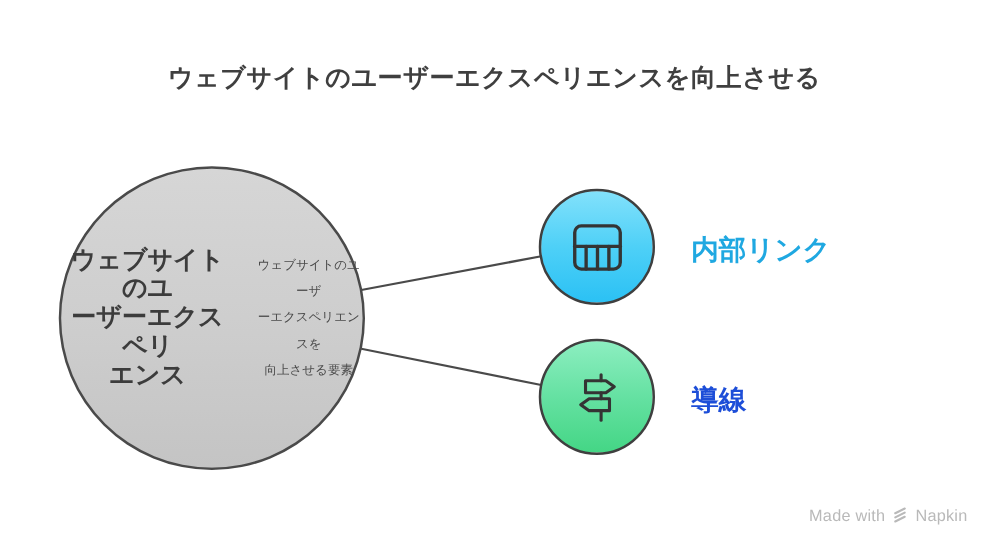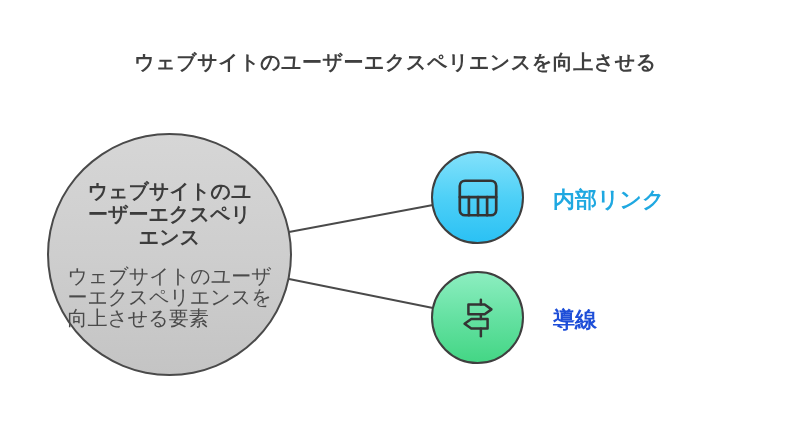--- a/index.html
+++ b/index.html
@@ -10,29 +10,29 @@
   .title{
     position:absolute;top:49px;left:0;width:100%;margin:0;
     text-align:center;font-size:20px;font-weight:700;color:#3f3f3f;letter-spacing:0.5px;
   }
   .connectors{position:absolute;left:0;top:0;}
   .connectors line{stroke:#4a4a4a;stroke-width:1.8;}
   .center-circle{
     position:absolute;left:47px;top:133px;width:245px;height:243px;
     border:2px solid #4a4a4a;border-radius:50%;box-sizing:border-box;
     background:linear-gradient(180deg,#d6d6d6 0%,#cecece 50%,#c4c4c4 100%);
-    display:flex;flex-direction:column;align-items:center;justify-content:center;gap:17px;
+    display:flex;flex-direction:row;align-items:center;justify-content:center;gap:17px;
   }
   .center-heading{
     white-space:pre-line;text-align:center;
     font-size:20px;line-height:23px;font-weight:700;color:#3c3c3c;
   }
   .center-desc{
-    white-space:pre-line;
-    font-size:20px;line-height:21px;font-weight:400;color:#4a4a4a;
+    white-space:pre-line;text-align:center;
+    font-size:10px;line-height:21px;font-weight:400;color:#4a4a4a;
   }
   .node{
     position:absolute;width:93px;height:93px;border-radius:50%;
     border:2.5px solid #3f3f3f;box-sizing:border-box;
     display:flex;align-items:center;justify-content:center;
   }
   .node-blue{left:431px;top:151px;background:linear-gradient(180deg,#82e1fb 0%,#4ed0f7 50%,#2bc1f4 100%);}
   .node-green{left:431px;top:271px;background:linear-gradient(180deg,#8ceec0 0%,#65e1a2 50%,#44d685 100%);}
   .node svg{display:block;}
   .node svg *{stroke:#343434;fill:none;stroke-linejoin:round;stroke-linecap:round;}
@@ -86,14 +86,23 @@
     <svg width="46" height="46" viewBox="0 0 48 48">
       <line x1="27" y1="5" x2="27" y2="10" stroke-width="2.6"></line>
       <line x1="27" y1="20" x2="27" y2="25" stroke-width="2.6"></line>
       <line x1="27" y1="35" x2="27" y2="43" stroke-width="2.6"></line>
       <path d="M14 10 h17 l7 5 l-7 5 h-17 z" stroke-width="2.6"></path>
       <path d="M34 25 h-17 l-7 5 l7 5 h17 z" stroke-width="2.6"></path>
     </svg>
   </div>
   <div class="node-label label-green">導線</div>
 
+  <div class="watermark">
+    <span>Made with</span>
+    <svg class="napkin-logo" width="14" height="16" viewBox="0 0 14 16">
+      <path d="M3.2 6.6 L10.8 2.8"></path>
+      <path d="M3.2 9.9 L10.8 6.1"></path>
+      <path d="M3.2 13.2 L10.8 9.4"></path>
+    </svg>
+    <span>Napkin</span>
+  </div>
 
 </div>
 
 </body></html>

